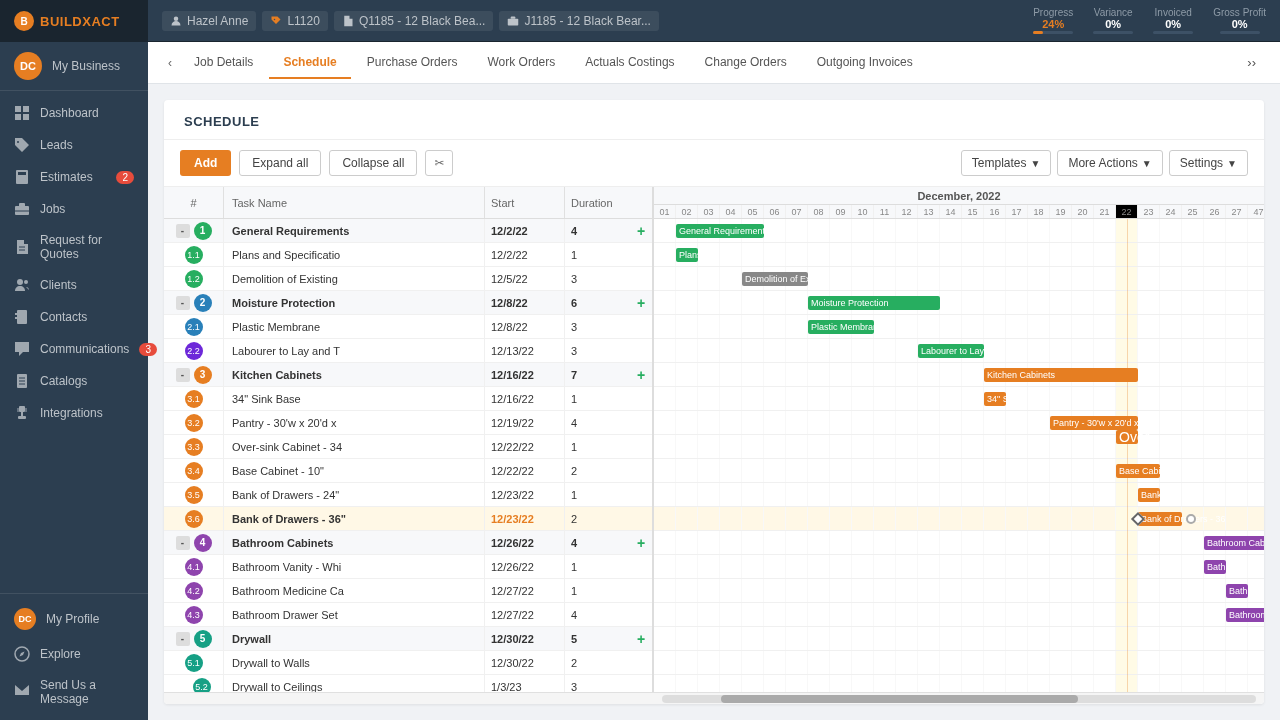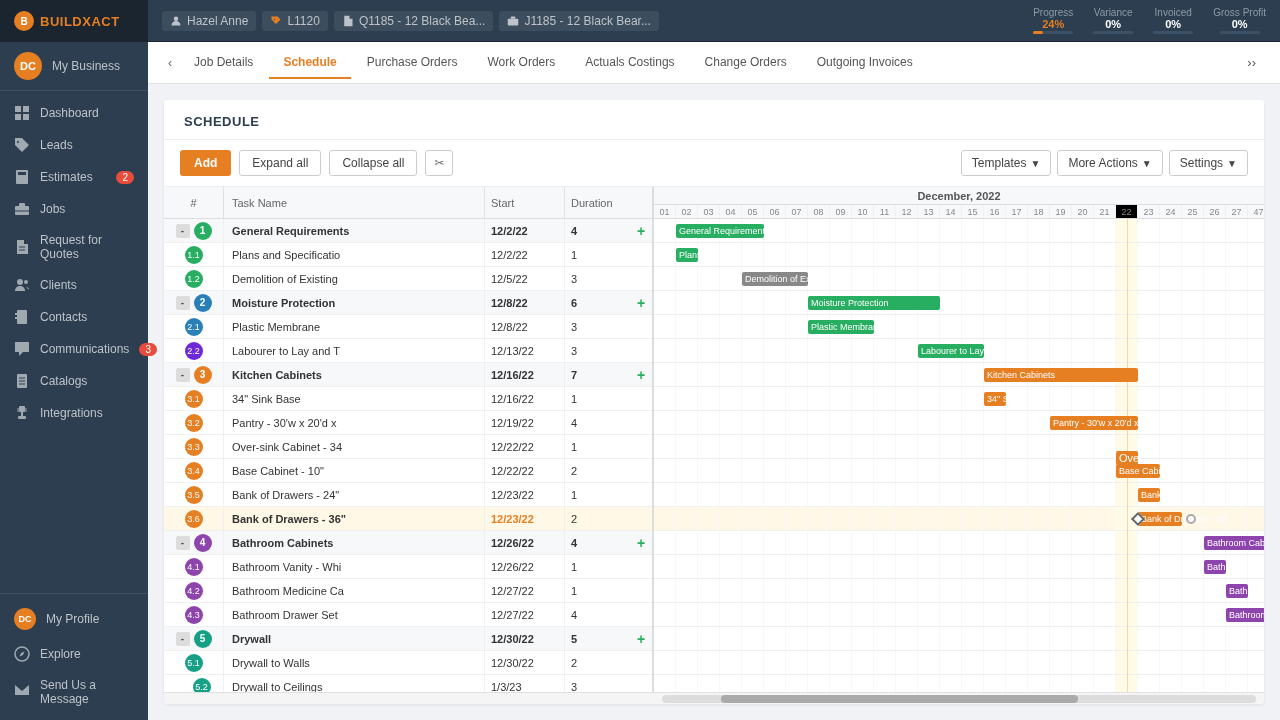--- a/index.html
+++ b/index.html
@@ -1204,21 +1204,21 @@
                   </div>
                   <div class="gantt-bar" style="left: 22px; width: 88px; top: 5px; background: rgb(39, 174, 96); position: absolute; z-index: 2; border-radius: 2px; font-size: 9px; color: white; padding: 0px 3px; display: flex; align-items: center; white-space: nowrap; overflow: visible;">General Requirements</div>
                   <div class="gantt-bar" style="left: 22px; width: 22px; top: 29px; background: rgb(39, 174, 96); position: absolute; z-index: 2; border-radius: 2px; font-size: 9px; color: white; padding: 0px 3px; display: flex; align-items: center; white-space: nowrap; overflow: visible;">Plans</div>
                   <div class="gantt-bar" style="left: 88px; width: 66px; top: 53px; background: rgb(136, 136, 136); position: absolute; z-index: 2; border-radius: 2px; font-size: 9px; color: white; padding: 0px 3px; display: flex; align-items: center; white-space: nowrap; overflow: visible;">Demolition of Ex</div>
                   <div class="gantt-bar" style="left: 154px; width: 132px; top: 77px; background: rgb(39, 174, 96); position: absolute; z-index: 2; border-radius: 2px; font-size: 9px; color: white; padding: 0px 3px; display: flex; align-items: center; white-space: nowrap; overflow: visible;">Moisture Protection</div>
                   <div class="gantt-bar" style="left: 154px; width: 66px; top: 101px; background: rgb(39, 174, 96); position: absolute; z-index: 2; border-radius: 2px; font-size: 9px; color: white; padding: 0px 3px; display: flex; align-items: center; white-space: nowrap; overflow: visible;">Plastic Membrane</div>
                   <div class="gantt-bar" style="left: 264px; width: 66px; top: 125px; background: rgb(39, 174, 96); position: absolute; z-index: 2; border-radius: 2px; font-size: 9px; color: white; padding: 0px 3px; display: flex; align-items: center; white-space: nowrap; overflow: visible;">Labourer to Lay</div>
                   <div class="gantt-bar" style="left: 330px; width: 154px; top: 149px; background: rgb(230, 126, 34); position: absolute; z-index: 2; border-radius: 2px; font-size: 9px; color: white; padding: 0px 3px; display: flex; align-items: center; white-space: nowrap; overflow: visible;">Kitchen Cabinets</div>
                   <div class="gantt-bar" style="left: 330px; width: 22px; top: 173px; background: rgb(230, 126, 34); position: absolute; z-index: 2; border-radius: 2px; font-size: 9px; color: white; padding: 0px 3px; display: flex; align-items: center; white-space: nowrap; overflow: visible;">34" S</div>
                   <div class="gantt-bar" style="left: 396px; width: 88px; top: 197px; background: rgb(230, 126, 34); position: absolute; z-index: 2; border-radius: 2px; font-size: 9px; color: white; padding: 0px 3px; display: flex; align-items: center; white-space: nowrap; overflow: visible;">Pantry - 30'w x 20'd x</div>
-                  <div class="gantt-bar" style="left: 462px; width: 22px; top: 232px; background: rgb(230, 126, 34); position: absolute; z-index: 2; border-radius: 2px; font-size: 11px; color: white; padding: 0px 3px; display: flex; align-items: center; white-space: nowrap; overflow: visible;">Over</div>
+                  <div class="gantt-bar" style="left: 462px; width: 22px; top: 211px; background: rgb(230, 126, 34); position: absolute; z-index: 2; border-radius: 2px; font-size: 14px; color: white; padding: 0px 3px; display: flex; align-items: center; white-space: nowrap; overflow: visible;">Over</div>
                   <div class="gantt-bar" style="left: 462px; width: 44px; top: 245px; background: rgb(230, 126, 34); position: absolute; z-index: 2; border-radius: 2px; font-size: 9px; color: white; padding: 0px 3px; display: flex; align-items: center; white-space: nowrap; overflow: visible;">Base Cabi</div>
                   <div class="gantt-bar" style="left: 484px; width: 22px; top: 269px; background: rgb(230, 126, 34); position: absolute; z-index: 2; border-radius: 2px; font-size: 9px; color: white; padding: 0px 3px; display: flex; align-items: center; white-space: nowrap; overflow: visible;">Bank</div>
                   <div class="gantt-bar" style="left: 484px; width: 44px; top: 293px; background: rgb(230, 126, 34); position: absolute; z-index: 2; border-radius: 2px; font-size: 9px; color: white; padding: 0px 3px; display: flex; align-items: center; white-space: nowrap; overflow: visible;">Bank of Drawers - 36</div>
                   <div class="gantt-bar" style="left: 550px; width: 88px; top: 317px; background: rgb(142, 68, 173); position: absolute; z-index: 2; border-radius: 2px; font-size: 9px; color: white; padding: 0px 3px; display: flex; align-items: center; white-space: nowrap; overflow: visible;">Bathroom Cabinets</div>
                   <div class="gantt-bar" style="left: 550px; width: 22px; top: 341px; background: rgb(142, 68, 173); position: absolute; z-index: 2; border-radius: 2px; font-size: 9px; color: white; padding: 0px 3px; display: flex; align-items: center; white-space: nowrap; overflow: visible;">Bathr</div>
                   <div class="gantt-bar" style="left: 572px; width: 22px; top: 365px; background: rgb(142, 68, 173); position: absolute; z-index: 2; border-radius: 2px; font-size: 9px; color: white; padding: 0px 3px; display: flex; align-items: center; white-space: nowrap; overflow: visible;">Bathr</div>
                   <div class="gantt-bar" style="left: 572px; width: 88px; top: 389px; background: rgb(142, 68, 173); position: absolute; z-index: 2; border-radius: 2px; font-size: 9px; color: white; padding: 0px 3px; display: flex; align-items: center; white-space: nowrap; overflow: visible;">Bathroom Drawer Set</div>
                   <div style="position: absolute; left: 479px; top: 295px; width: 10px; height: 10px; background: white; border: 2px solid rgb(102, 102, 102); transform: rotate(45deg); z-index: 4;"></div>
                   <div style="position: absolute; left: 532px; top: 295px; width: 10px; height: 10px; background: white; border: 2px solid rgb(170, 170, 170); border-radius: 50%; z-index: 4;"></div>
                   <div style="position: absolute; left: 473px; top: 0px; width: 1px; height: 100%; background: rgba(230, 126, 34, 0.3); z-index: 1;"></div>

